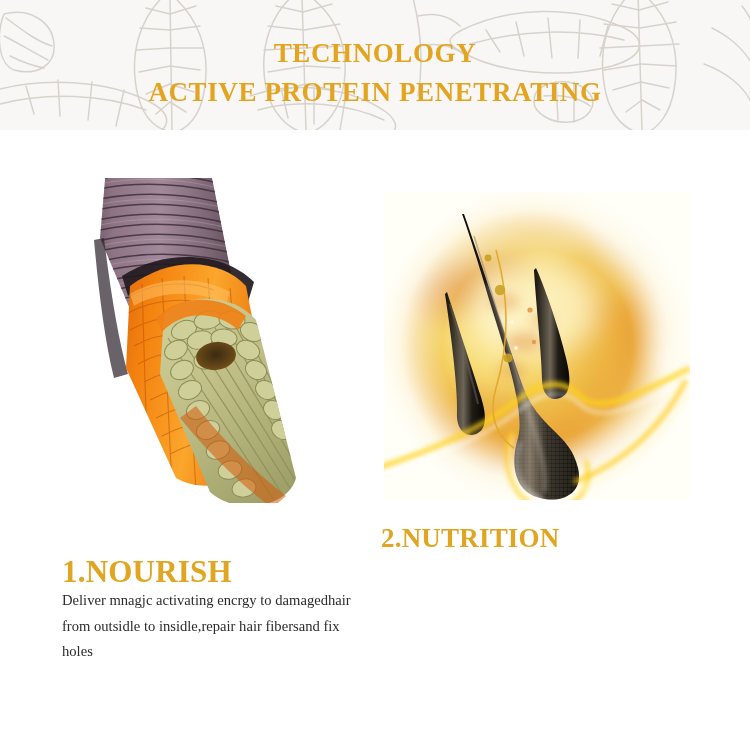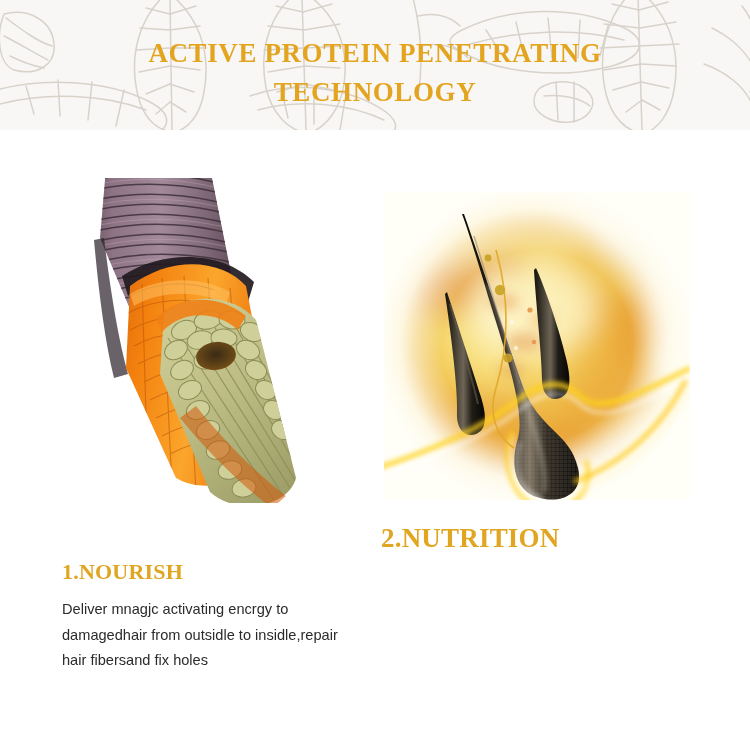--- a/index.html
+++ b/index.html
@@ -72,28 +72,28 @@
   }
 
   
   .block-head {
     font-family: "Liberation Serif", "DejaVu Serif", serif;
     font-weight: bold;
     color: #e0a521;
     letter-spacing: 0.2px;
   }
   .block-body {
-    font-family: Liberation Sans, sans-serif;
+    font-family: Liberation Serif, serif;
     color: #2b2b2b;
     font-size: 14.6px;
     line-height: 25.5px;
   }
 
   .blk-left  { left: 62px;  top: 556px; width: 290px; }
-  .blk-left  .block-head { font-size: 22px; line-height: 32px; margin-bottom: 9px; }
+  .blk-left  .block-head { font-size: 31px; line-height: 32px; }
 
   .blk-right { left: 381px; top: 521px; width: 325px; }
   .blk-right .block-head { font-size: 27px; line-height: 35px; margin-bottom: 8px; }
 </style>
 </head>
 <body>
 
 <div class="banner">
 
   <svg class="banner-leaves" viewBox="0 0 750 130" preserveAspectRatio="none">
@@ -142,22 +142,22 @@
       <path d="M544 96 C 562 94, 580 98, 590 106"></path>
       <path d="M556 82 L 558 120 M574 82 L 574 122"></path>
 
       <path d="M412 -6 C 420 24, 424 60, 418 96"></path>
       <path d="M418 16 C 434 12, 450 16, 460 26"></path>
       <path d="M420 46 C 438 42, 456 46, 468 58"></path>
     </g>
   </svg>
 
   <div class="banner-title">
+    <div>TECHNOLOGY</div>
     <div>ACTIVE PROTEIN PENETRATING</div>
-    <div>TECHNOLOGY</div>
   </div>
 </div>
 
 <div class="fig fig-hair">
   <svg viewBox="0 0 300 325" width="300" height="325">
     <defs>
       <linearGradient id="cutG" x1="0" y1="0" x2="1" y2="0">
         <stop offset="0%" stop-color="#5d4a56"></stop>
         <stop offset="18%" stop-color="#8d7384"></stop>
         <stop offset="45%" stop-color="#a28a9a"></stop>

